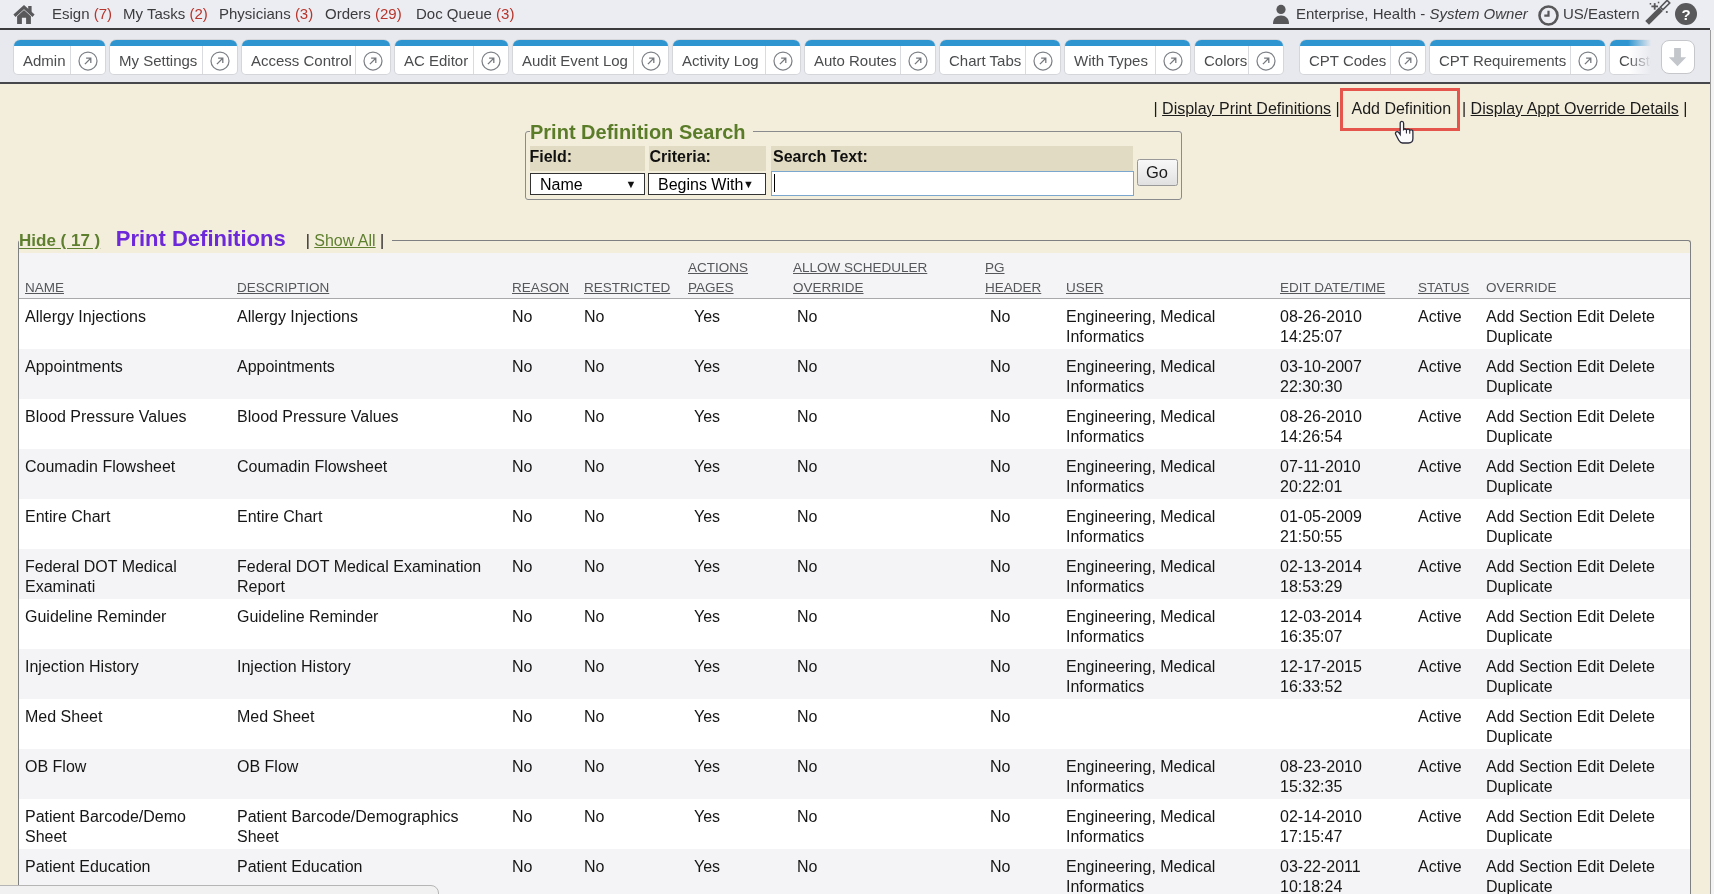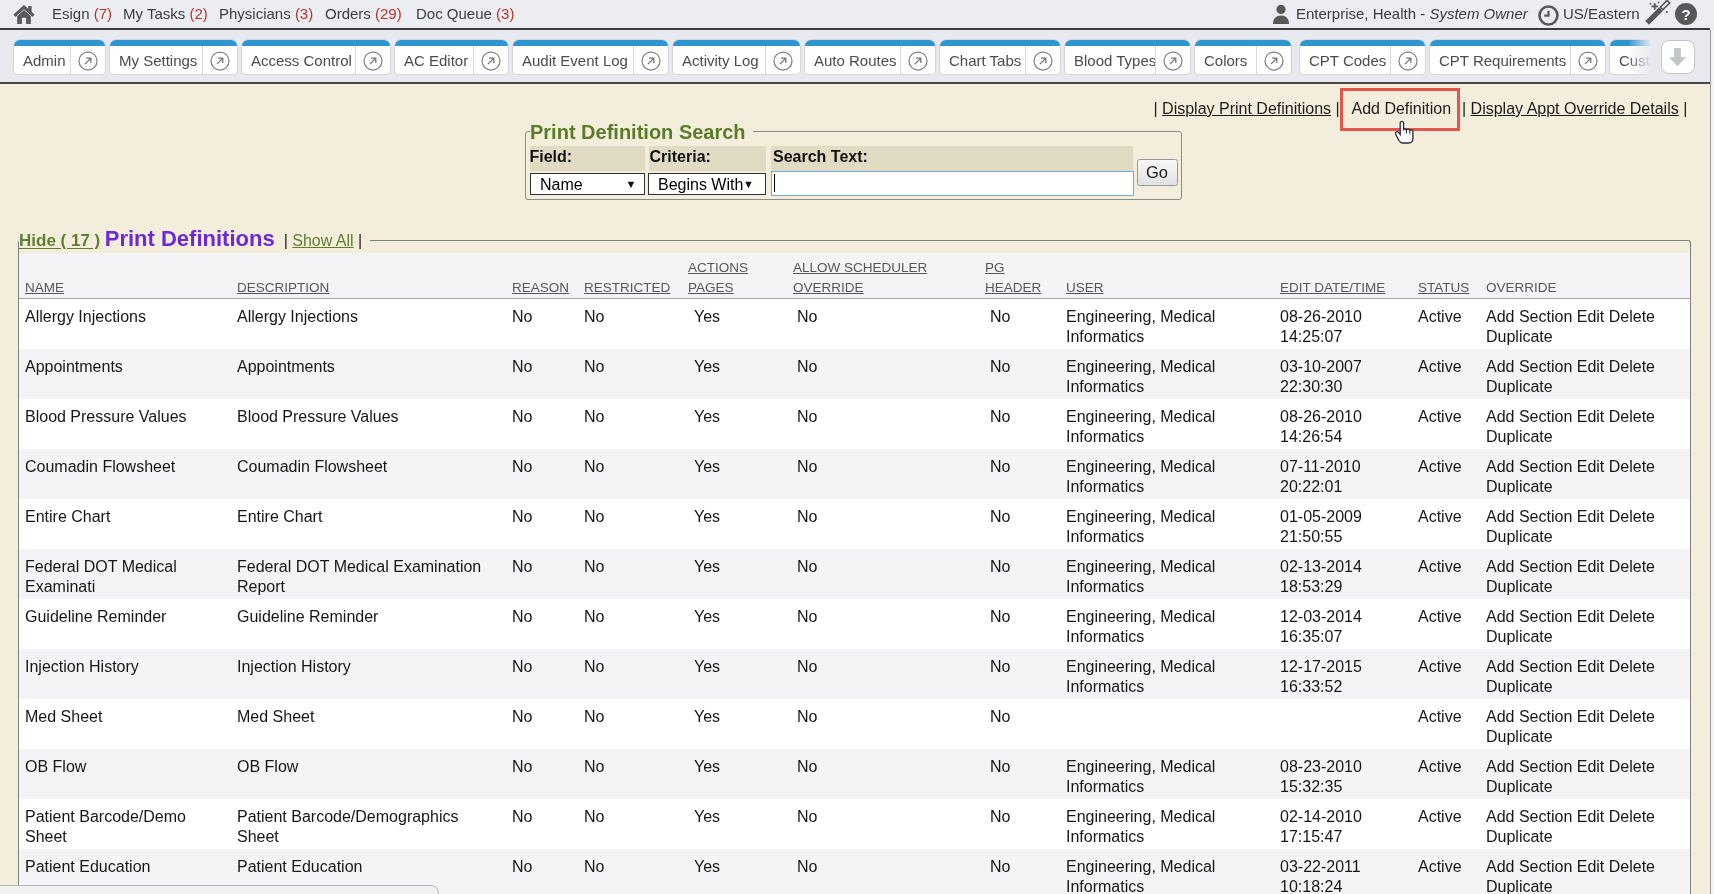--- a/index.html
+++ b/index.html
@@ -53,21 +53,21 @@
   background:#fff; border:1.5px solid #7ba7cf; }
 #scaret { position:absolute; left:774px; top:174px; width:1.4px; height:18px; background:#000; }
 #gobtn { position:absolute; left:1136.5px; top:158.5px; width:41px; height:27px;
   border:1.5px solid #999; border-radius:2.5px;
   background:linear-gradient(#f8f8f8, #ececec 55%, #e0e0e0);
   font-size:16.5px; color:#1a1a1a; text-align:center; line-height:24px; }
 
 
 #tfs { position:absolute; left:17.5px; top:240px; width:1673px; height:661px;
   border:1px solid #7f8082; border-bottom:none; border-radius:3px 3px 0 0; }
-#tfs-legend { position:absolute; left:19px; top:225.5px; height:26px; background:#f3eedb; padding-right:8px; white-space:nowrap; display:flex; align-items:baseline; }
+#tfs-legend { position:absolute; left:19px; top:225.5px; height:26px; background:#f3eedb; padding-right:8px; white-space:nowrap; display:flex; align-items:baseline;gap:11px; }
 #tfs-legend .hide { font-size:17px; font-weight:bold; color:#5d7f2e; text-decoration:underline; text-underline-offset:2px; }
 #tfs-legend .pd { font-size:22px; font-weight:bold; color:#6d28d9; margin-left:4.5px; }
 #tfs-legend .sa2 { font-size:16px; color:#1c1b1b; }
 #tfs-legend .sa2 a { color:#5d7f2e; text-decoration:underline; }
 
 #thead { position:absolute; left:18.5px; top:252.5px; width:1671px; height:46.5px;
   background:#f4f4f6; border-bottom:1px solid #a9a9ab; }
 .h { position:absolute; top:5px; font-size:13.5px; line-height:20px; color:#55575a; white-space:nowrap; }
 .hl.und { text-decoration:underline; }
 .row { position:absolute; left:18.5px; width:1671px; height:50px; background:#fff; }
@@ -429,31 +429,31 @@
         <svg class="go" width="22" height="22" viewBox="0 0 22 22">
           <circle cx="11" cy="11" r="9" fill="none" stroke="#7e8287" stroke-width="1.25"></circle>
           <path d="M7.9 14.1 L13.5 8.5 M9.1 8.2 L13.8 8.2 L13.8 12.9" fill="none" stroke="#75797e" stroke-width="1.3"></path>
         </svg>
       </span>
     </div>
   </div>
 <div class="tab" style="left:1065px;width:125px">
     <div class="tabcap"></div>
     <div class="tabbody">
-      <span class="tabtxt">Blood Types</span>
-      <span class="tabsep"></span>
-      <span class="tabico">
-        <svg class="go" width="22" height="22" viewBox="0 0 22 22">
-          <circle cx="11" cy="11" r="9" fill="none" stroke="#7e8287" stroke-width="1.25"></circle>
-          <path d="M7.9 14.1 L13.5 8.5 M9.1 8.2 L13.8 8.2 L13.8 12.9" fill="none" stroke="#75797e" stroke-width="1.3"></path>
-        </svg>
-      </span>
-    </div>
-  </div>
-<div class="tab" style="left:1195px;width:96px">
+      <span class="tabtxt">With Types</span>
+      <span class="tabsep"></span>
+      <span class="tabico">
+        <svg class="go" width="22" height="22" viewBox="0 0 22 22">
+          <circle cx="11" cy="11" r="9" fill="none" stroke="#7e8287" stroke-width="1.25"></circle>
+          <path d="M7.9 14.1 L13.5 8.5 M9.1 8.2 L13.8 8.2 L13.8 12.9" fill="none" stroke="#75797e" stroke-width="1.3"></path>
+        </svg>
+      </span>
+    </div>
+  </div>
+<div class="tab" style="left:1195px;width:88px">
     <div class="tabcap"></div>
     <div class="tabbody">
       <span class="tabtxt">Colors</span>
       <span class="tabsep"></span>
       <span class="tabico">
         <svg class="go" width="22" height="22" viewBox="0 0 22 22">
           <circle cx="11" cy="11" r="9" fill="none" stroke="#7e8287" stroke-width="1.25"></circle>
           <path d="M7.9 14.1 L13.5 8.5 M9.1 8.2 L13.8 8.2 L13.8 12.9" fill="none" stroke="#75797e" stroke-width="1.3"></path>
         </svg>
       </span>

